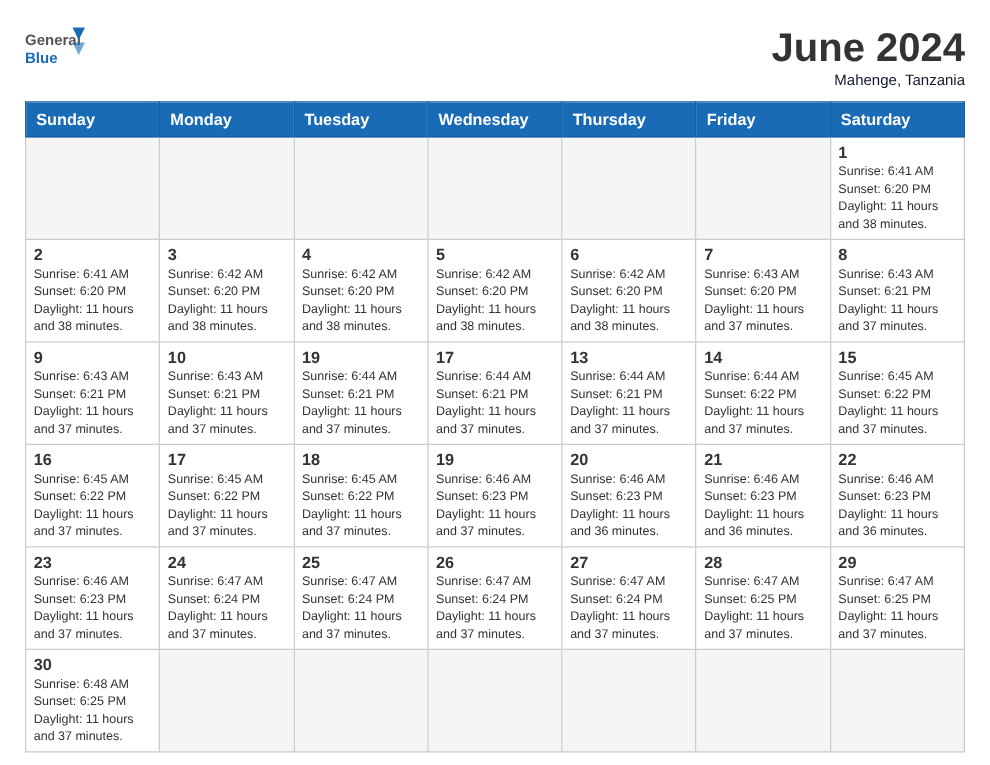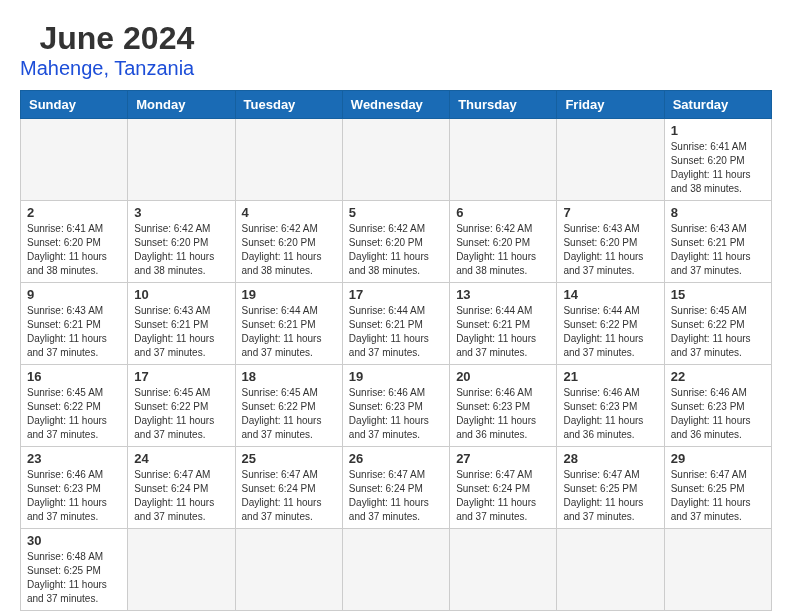--- a/index.html
+++ b/index.html
@@ -23,22 +23,22 @@
     }
     .title-area {
       text-align: right;
     }
     .main-title {
       font-size: 32px;
       font-weight: bold;
       color: #333;
     }
     .subtitle {
-      font-size: 20px;
-      color: #1d4ed8;
+      font-size: 12px;
+      color: #0f172a;
     }
     .calendar {
       width: 100%;
       border-collapse: collapse;
       border: 1px solid #ccc;
     }
     .calendar th {
       background-color: #1a6bb5;
       color: #ffffff;
       text-align: left;
@@ -71,20 +71,28 @@
       color: #333;
     }
     .week-row td {
       height: 82px;
     }
   </style>
 </head>
 <body>
 
 <div class="header-area">
+  <div class="logo">
+  <svg width="50" height="45" viewBox="0 0 50 45">
+    <text x="0" y="16" font-size="12" font-weight="bold" font-family="Arial" fill="#555">General</text>
+    <text x="0" y="30" font-size="12" font-weight="bold" font-family="Arial" fill="#1a6bb5">Blue</text>
+    <polygon points="38,2 48,2 43,12" fill="#1a6bb5"></polygon>
+    <polygon points="38,14 48,14 43,24" fill="#1a6bb5" opacity="0.6"></polygon>
+  </svg>
+</div>
   <div class="title-area">
     <div class="main-title">June 2024</div>
     <div class="subtitle">Mahenge, Tanzania</div>
   </div>
 </div>
 
 <table class="calendar">
   <thead>
     <tr>
       <th>Sunday</th>

